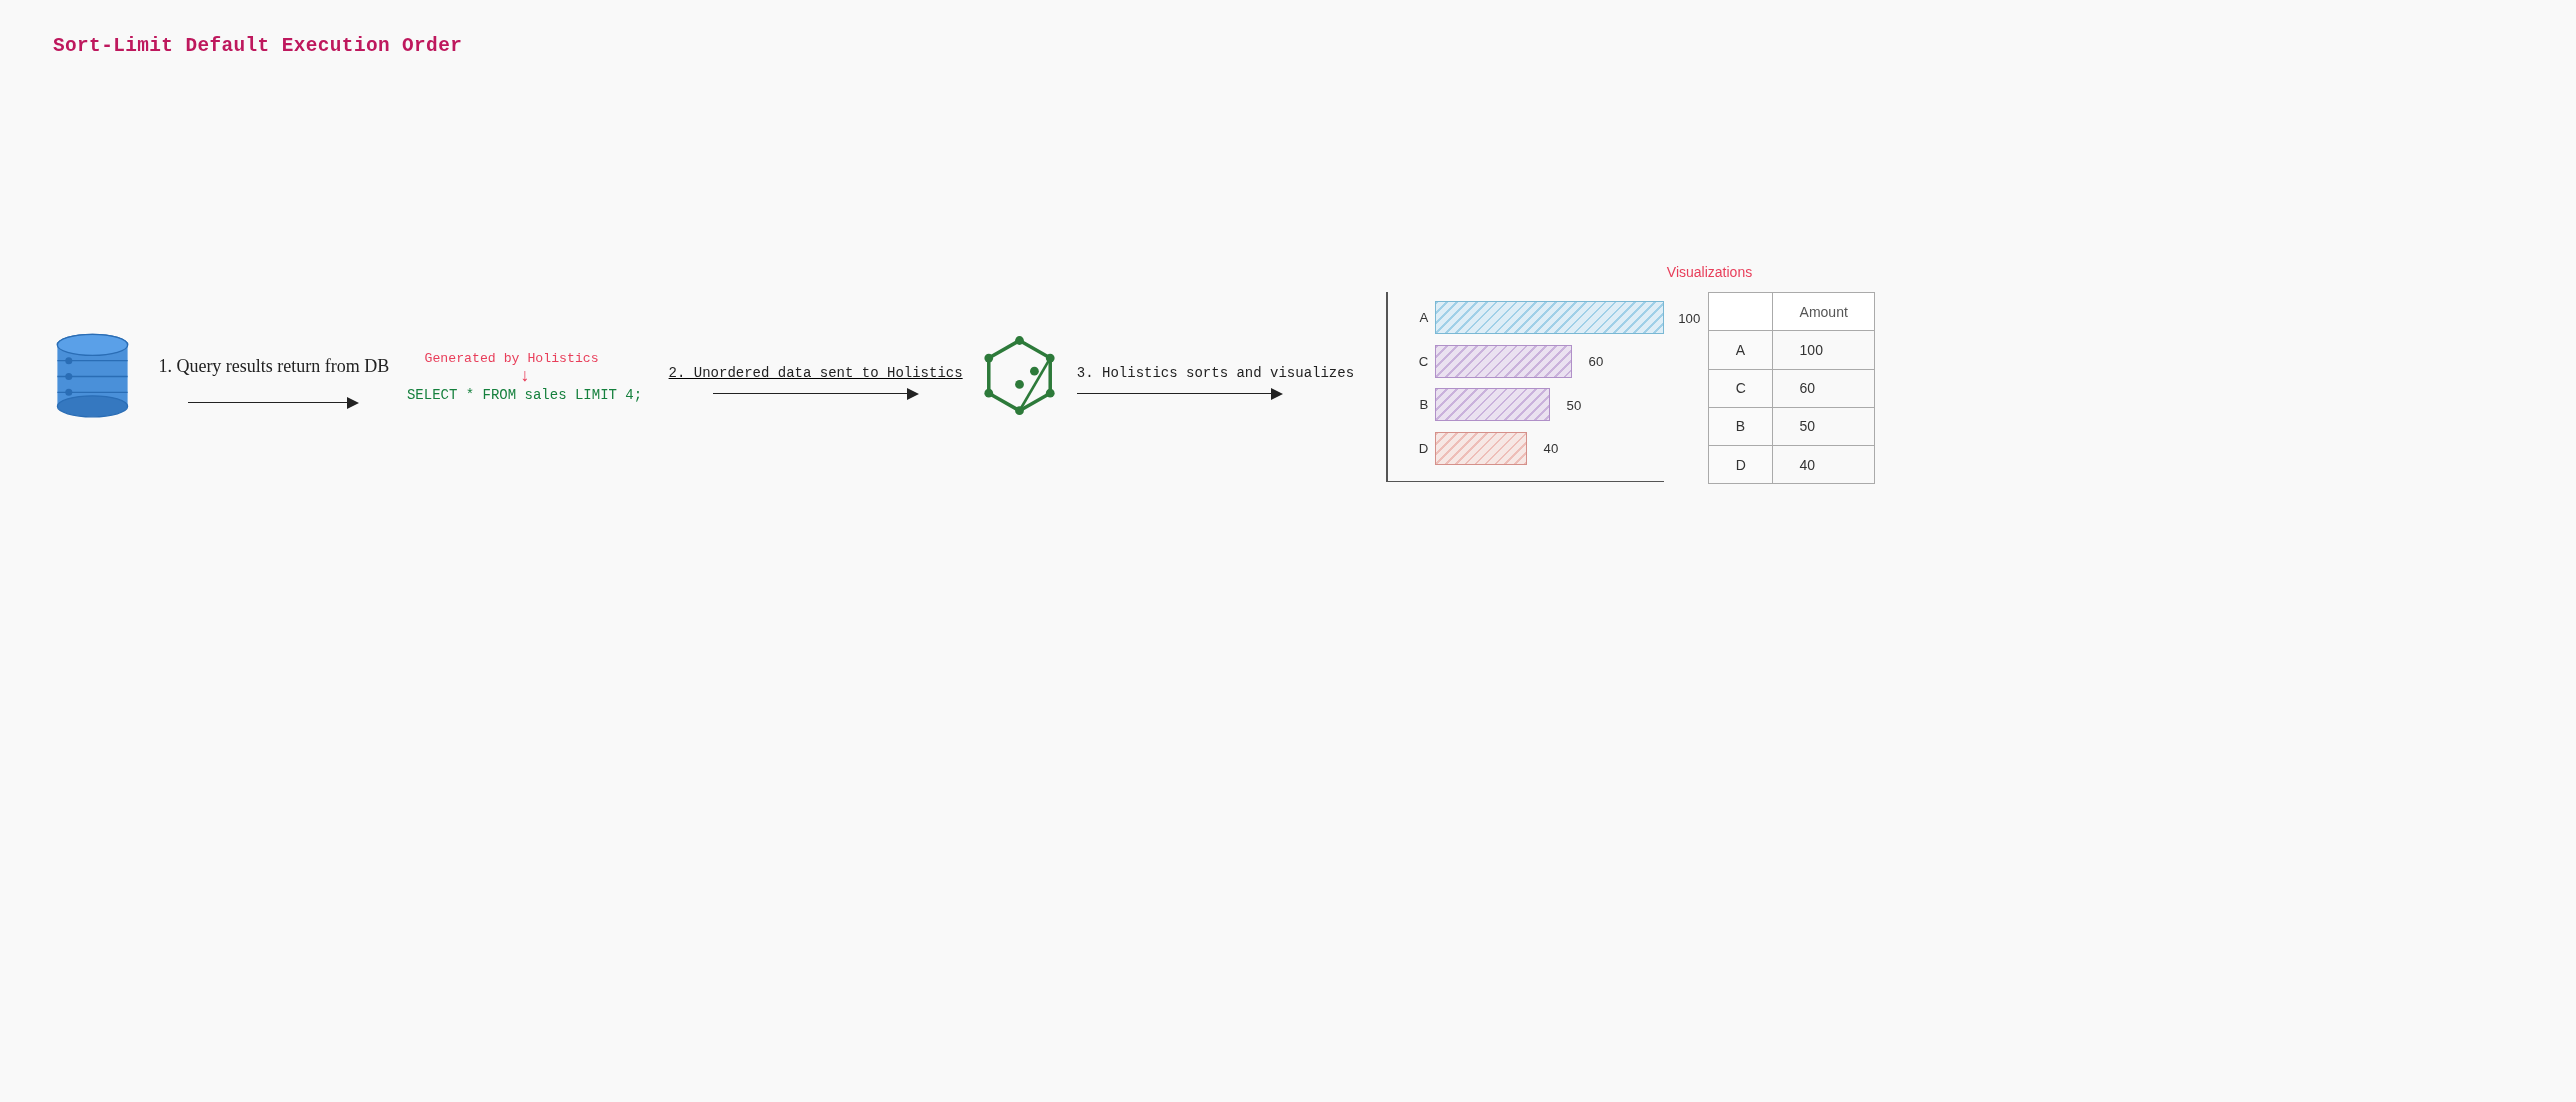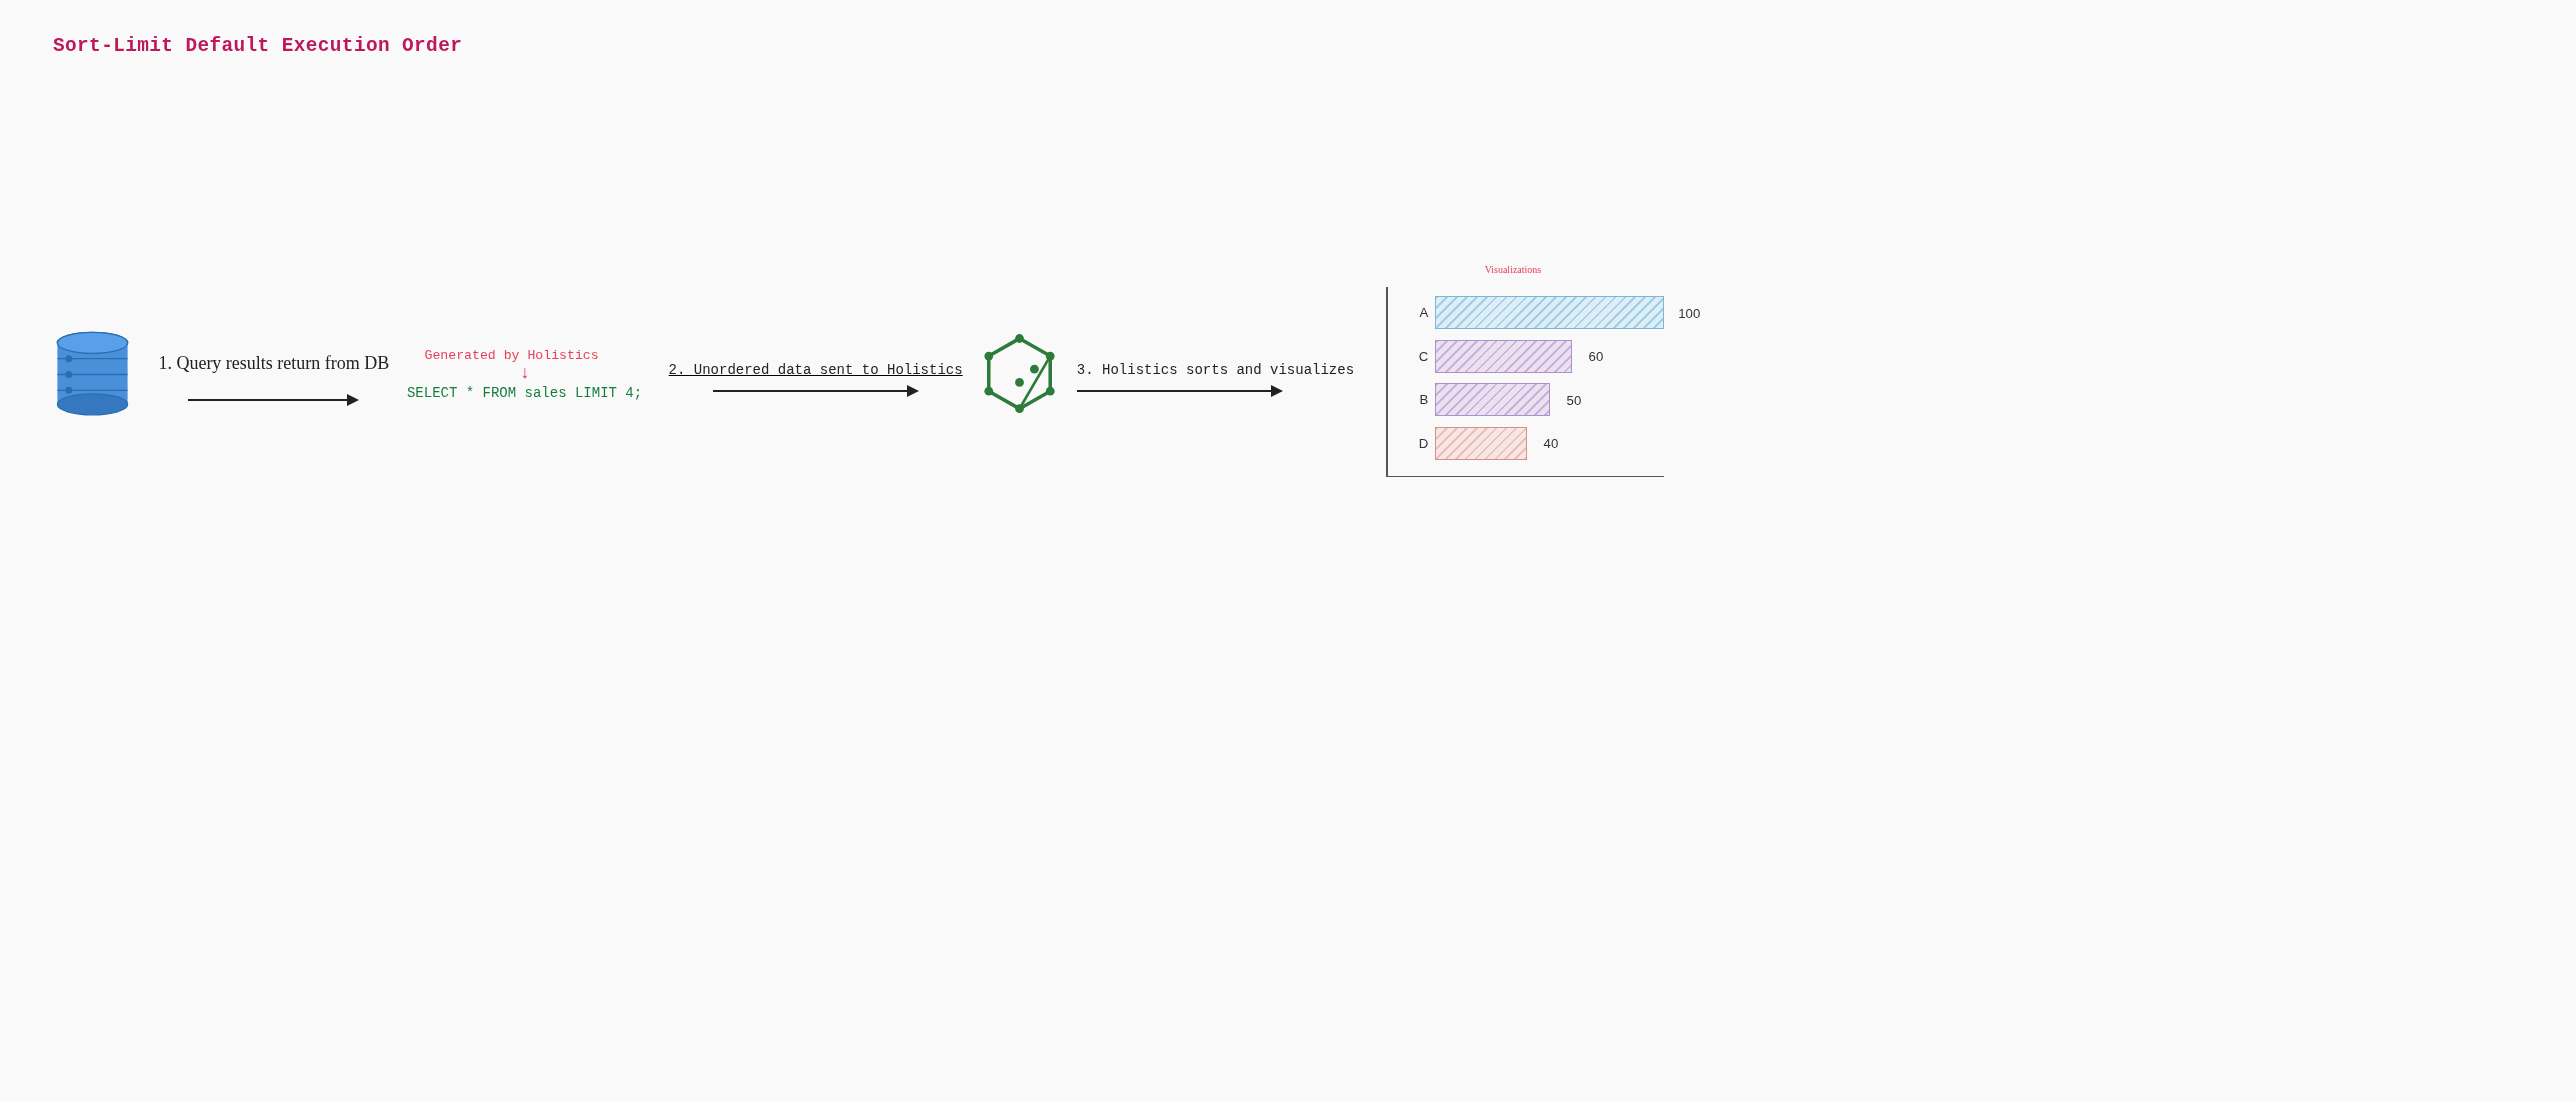--- a/index.html
+++ b/index.html
@@ -95,21 +95,21 @@
   <div style="flex-shrink:0; display:flex; flex-direction:column; align-items:flex-start; margin-right:23px;">
     <div style="font-size:14px; color:#222; white-space:nowrap; margin-bottom:7px; font-family:'Courier New',monospace;">3. Holistics sorts and visualizes</div>
     <div style="display:flex; align-items:center;">
       <div style="width:194px; height:1.8px; background:#222;"></div>
       <div style="width:0;height:0;border-top:6.2px solid transparent;border-bottom:6.2px solid transparent;border-left:12.3px solid #222;"></div>
     </div>
   </div>
 
   <div style="flex-shrink:0; display:flex; flex-direction:column; align-items:flex-end; margin-left:8.8px;">
 
-    <div style="color:#e83e5a; font-size:10px; text-align:center; margin-bottom:12.3px; font-family:Liberation Serif, serif; align-self:flex-end; margin-right:123px;">Visualizations</div>
+    <div style="color:#e83e5a; font-size:14px; text-align:center; margin-bottom:12.3px; font-family:Liberation Sans, sans-serif; align-self:flex-end; margin-right:123px;">Visualizations</div>
 
     <div style="display:flex; align-items:flex-start; gap:44px;">
 
       <div style="position:relative; padding-left:26.4px; padding-bottom:17.6px;">
 
         <div style="position:absolute; left:0; top:0; bottom:17.6px; width:1.8px; background:#555;"></div>
 
         <div style="position:absolute; left:0; bottom:17.6px; right:0; height:1.8px; background:#555;"></div>
 
         <div style="display:flex; align-items:center; margin-bottom:10.6px; margin-top:8.8px;">
@@ -134,17 +134,45 @@
         </div>
 
         <div style="display:flex; align-items:center; margin-bottom:17.6px;">
           <span style="font-size:13.2px; color:#333; width:16px; text-align:right; margin-right:7px; font-family:sans-serif;">D</span>
           <div style="height:33px; width:92px; background: repeating-linear-gradient(135deg, rgba(230,150,140,0.6) 0px, rgba(230,150,140,0.6) 1.8px, rgba(240,190,180,0.3) 1.8px, rgba(240,190,180,0.3) 7px); border:0.9px solid #d4908a; position:relative;">
             <span style="position:absolute; right:-32px; top:50%; transform:translateY(-50%); font-size:13.2px; color:#333; font-family:sans-serif;">40</span>
           </div>
         </div>
       </div>
 
+      <div>
+        <table style="border-collapse:collapse; font-size:14px; font-family:sans-serif;">
+          <thead>
+            <tr>
+              <th style="border:0.9px solid #aaa; padding:10.6px 26.4px; font-weight:normal; color:#555; background:#fff;"></th>
+              <th style="border:0.9px solid #aaa; padding:10.6px 26.4px; font-weight:normal; color:#555; background:#fff;">Amount</th>
+            </tr>
+          </thead>
+          <tbody>
+            <tr>
+              <td style="border:0.9px solid #aaa; padding:10.6px 26.4px; background:#fafafa; color:#333;">A</td>
+              <td style="border:0.9px solid #aaa; padding:10.6px 26.4px; color:#333;">100</td>
+            </tr>
+            <tr>
+              <td style="border:0.9px solid #aaa; padding:10.6px 26.4px; background:#fafafa; color:#333;">C</td>
+              <td style="border:0.9px solid #aaa; padding:10.6px 26.4px; color:#333;">60</td>
+            </tr>
+            <tr>
+              <td style="border:0.9px solid #aaa; padding:10.6px 26.4px; background:#fafafa; color:#333;">B</td>
+              <td style="border:0.9px solid #aaa; padding:10.6px 26.4px; color:#333;">50</td>
+            </tr>
+            <tr>
+              <td style="border:0.9px solid #aaa; padding:10.6px 26.4px; background:#fafafa; color:#333;">D</td>
+              <td style="border:0.9px solid #aaa; padding:10.6px 26.4px; color:#333;">40</td>
+            </tr>
+          </tbody>
+        </table>
+      </div>
     </div>
   </div>
 
 </div>
 
 
 </body></html>

